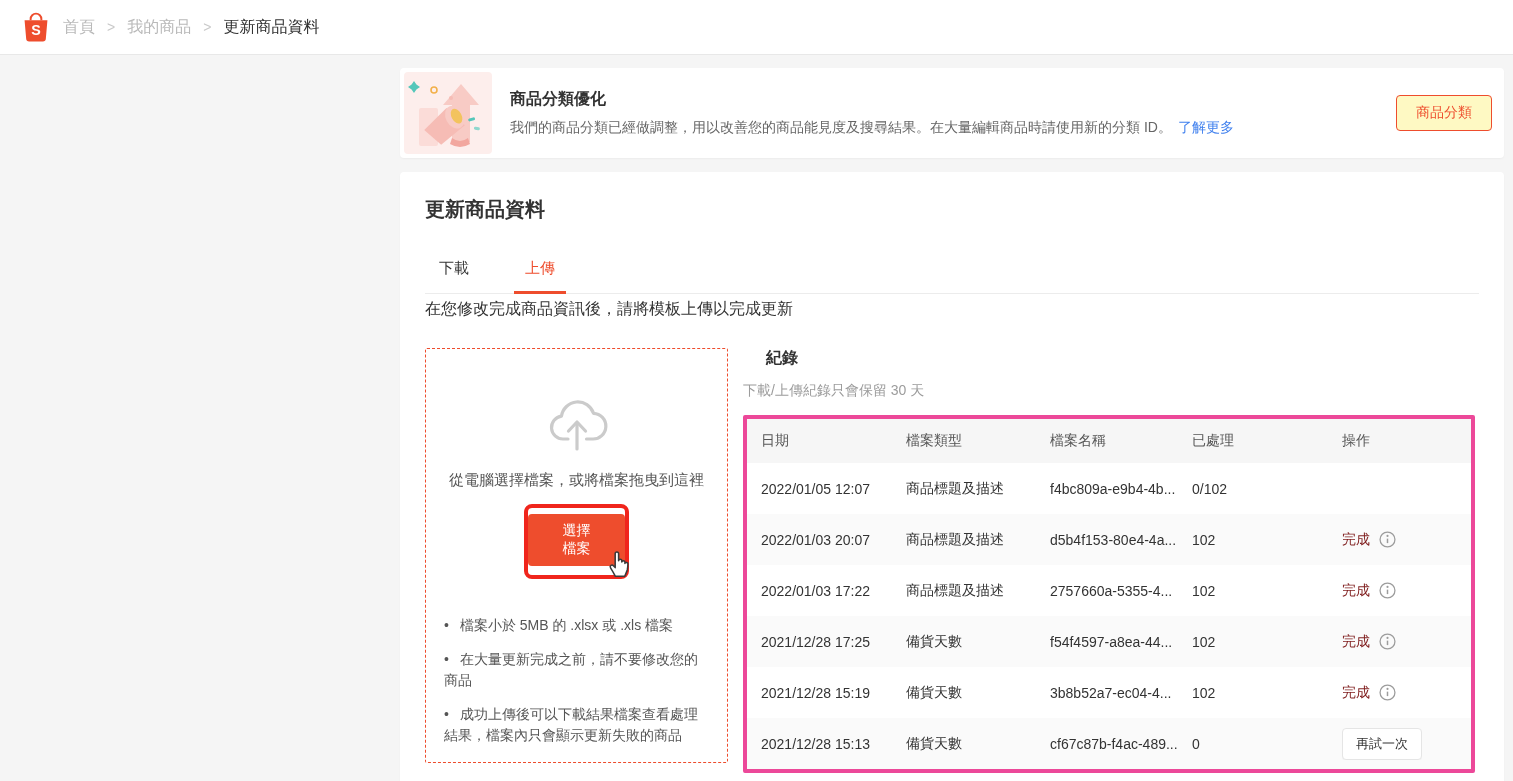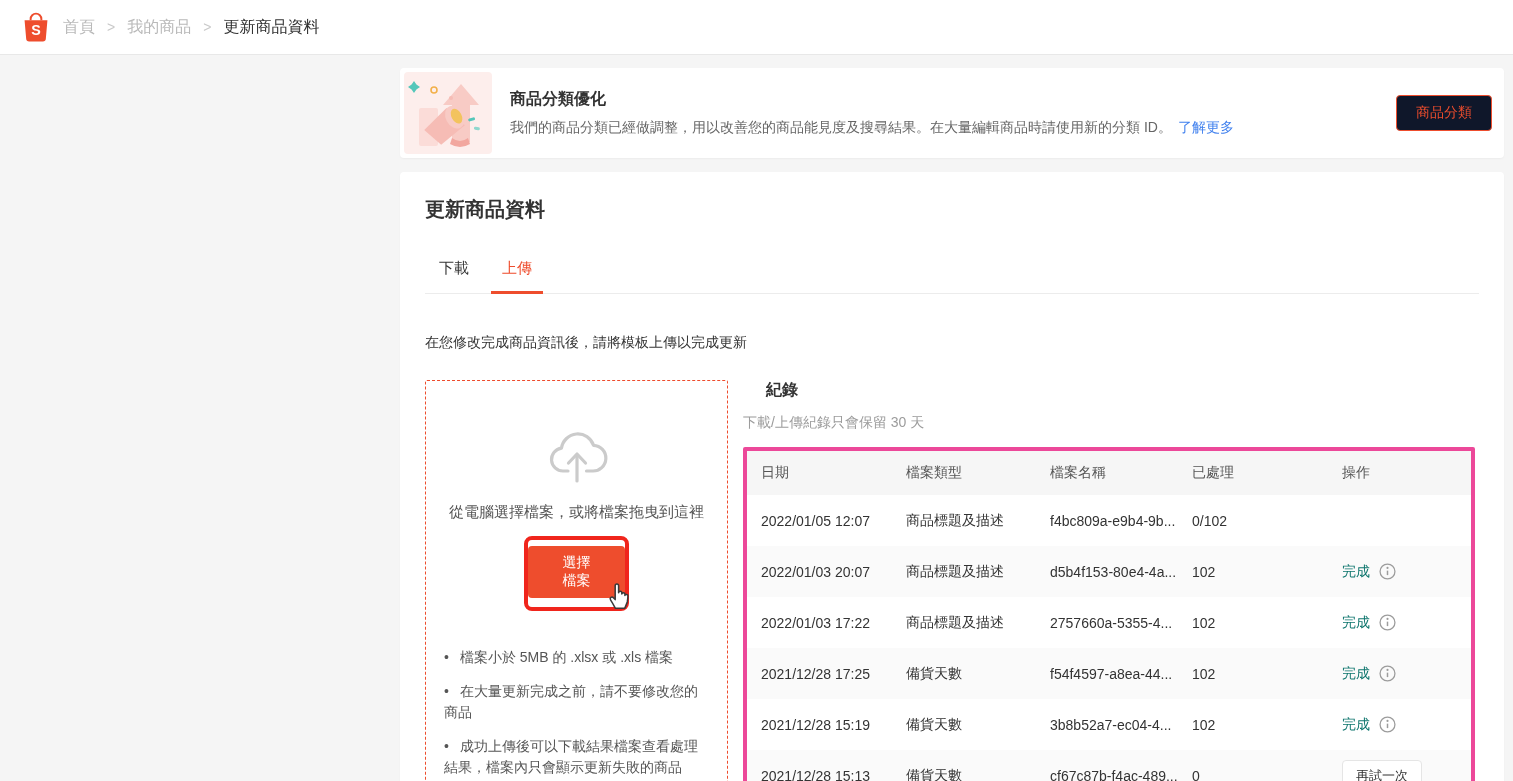--- a/index.html
+++ b/index.html
@@ -19,34 +19,34 @@
   .page { position:absolute; left:400px; top:68px; width:1104px; }
 
   
   .banner { height:90px; background:#fff; border-radius:4px; display:flex; align-items:center;
             box-shadow:0 1px 2px rgba(0,0,0,.04); padding:4px 12px 4px 4px; }
   .banner-illus { width:88px; height:82px; border-radius:4px; background:#fdeeec; flex:none; overflow:hidden; }
   .banner-text { margin-left:18px; flex:1; min-width:0; }
   .banner-title { font-size:16px; font-weight:bold; color:#333; margin-bottom:9px; }
   .banner-desc { font-size:14px; color:#666; }
   .learn-link { color:#4080ee; margin-left:6px; cursor:pointer; text-decoration:none; }
-  .banner-btn { flex:none; background:#0f172a; border:1px solid #ee4d2d; color:#ee4d2d; border-radius:4px;
+  .banner-btn { flex:none; background:#fef9c3; border:1px solid #ee4d2d; color:#ee4d2d; border-radius:4px;
                 padding:8px 19px; font-size:14px; cursor:pointer; font-family:inherit; }
 
   
   .main-card { margin-top:14px; background:#fff; border-radius:4px 4px 0 0; height:609px;
                box-shadow:0 1px 2px rgba(0,0,0,.04); padding:24px 25px 0; overflow:hidden; }
   .main-title { font-size:20px; font-weight:bold; color:#333; margin-bottom:36px; }
 
-  .tabs { display:flex; gap:33px; padding-left:14px; border-bottom:1px solid #ececec; }
+  .tabs { display:flex; gap:56px; padding-left:14px; border-bottom:1px solid #ececec; }
   .tab { font-size:15px; color:#333; padding-bottom:15px; position:relative; cursor:pointer; }
   .tab.active { color:#ee4d2d; }
   .tab.active::after { content:""; position:absolute; left:-11px; right:-11px; bottom:-1px;
                        height:3px; background:#ee4d2d; }
-  .intro { margin-top:40px; font-size:14px; color:#333; }
+  .intro { margin-top:5px; font-size:16px; color:#333; }
 
   .content-row { display:flex; margin-top:28px; }
 
   
   .dropzone { width:303px; height:415px; flex:none; border:1px dashed #ee4d2d; border-radius:2px;
               padding:46px 18px 0; }
   .cloud { display:block; margin:0 auto; }
   .dz-text { margin-top:18px; font-size:15px; color:#555; text-align:center; white-space:nowrap; }
   .highlight-box { width:105px; height:75px; border:4px solid #f0251c; border-radius:8px;
                    margin:14px auto 0; position:relative; }
@@ -63,21 +63,21 @@
   .records-sub { margin-top:13px; font-size:14px; color:#9c9c9c; }
   .table { margin-top:15px; width:732px; border:4px solid #ec4899; border-radius:2px; font-size:14px; }
   .thead, .trow { display:grid; grid-template-columns:145px 144px 142px 150px 1fr; align-items:center; }
   .thead { height:44px; background:#f6f6f6; color:#555; }
   .trow { height:51px; background:#fff; }
   .trow:nth-child(even) { background:#fafafa; }
   .cell, .hcell { padding-left:14px; overflow:hidden; white-space:nowrap; text-overflow:ellipsis; }
   .action-btn { background:#fff; border:1px solid #e5e5e5; border-radius:4px; padding:6px 13px;
                 font-size:13px; color:#333; cursor:pointer; font-family:inherit;
                 box-shadow:0 1px 1px rgba(0,0,0,.03); }
-  .status { display:inline-flex; align-items:center; gap:9px; color:#0f766e; }
+  .status { display:inline-flex; align-items:center; gap:9px; color:#7f1d1d; }
   .info-icon { display:inline-flex; cursor:pointer; }
 </style>
 </head>
 <body>
 
 <div class="topbar">
   <span class="logo">
     <svg viewBox="0 0 26 28" width="30" height="32">
       <path d="M3 8.2 h20 l-1.4 16.1 a2.6 2.6 0 0 1 -2.6 2.4 H7 a2.6 2.6 0 0 1 -2.6 -2.4 Z" fill="#ee4d2d"></path>
       <path d="M8.3 8 v-1 a4.7 4.7 0 0 1 9.4 0 v1" fill="none" stroke="#ee4d2d" stroke-width="1.7"></path>
@@ -167,21 +167,21 @@
             <div class="hcell">日期</div>
             <div class="hcell">檔案類型</div>
             <div class="hcell">檔案名稱</div>
             <div class="hcell">已處理</div>
             <div class="hcell">操作</div>
           </div>
           <div class="tbody" id="table-body">
   <div class="trow">
     <div class="cell">2022/01/05 12:07</div>
     <div class="cell">商品標題及描述</div>
-    <div class="cell">f4bc809a-e9b4-9b...</div>
+    <div class="cell">f4bc809a-e9b4-4b...</div>
     <div class="cell">0/102</div>
   </div>
 
   <div class="trow">
     <div class="cell">2022/01/03 20:07</div>
     <div class="cell">商品標題及描述</div>
     <div class="cell">d5b4f153-80e4-4a...</div>
     <div class="cell">102</div>
     <div class="cell">
       

